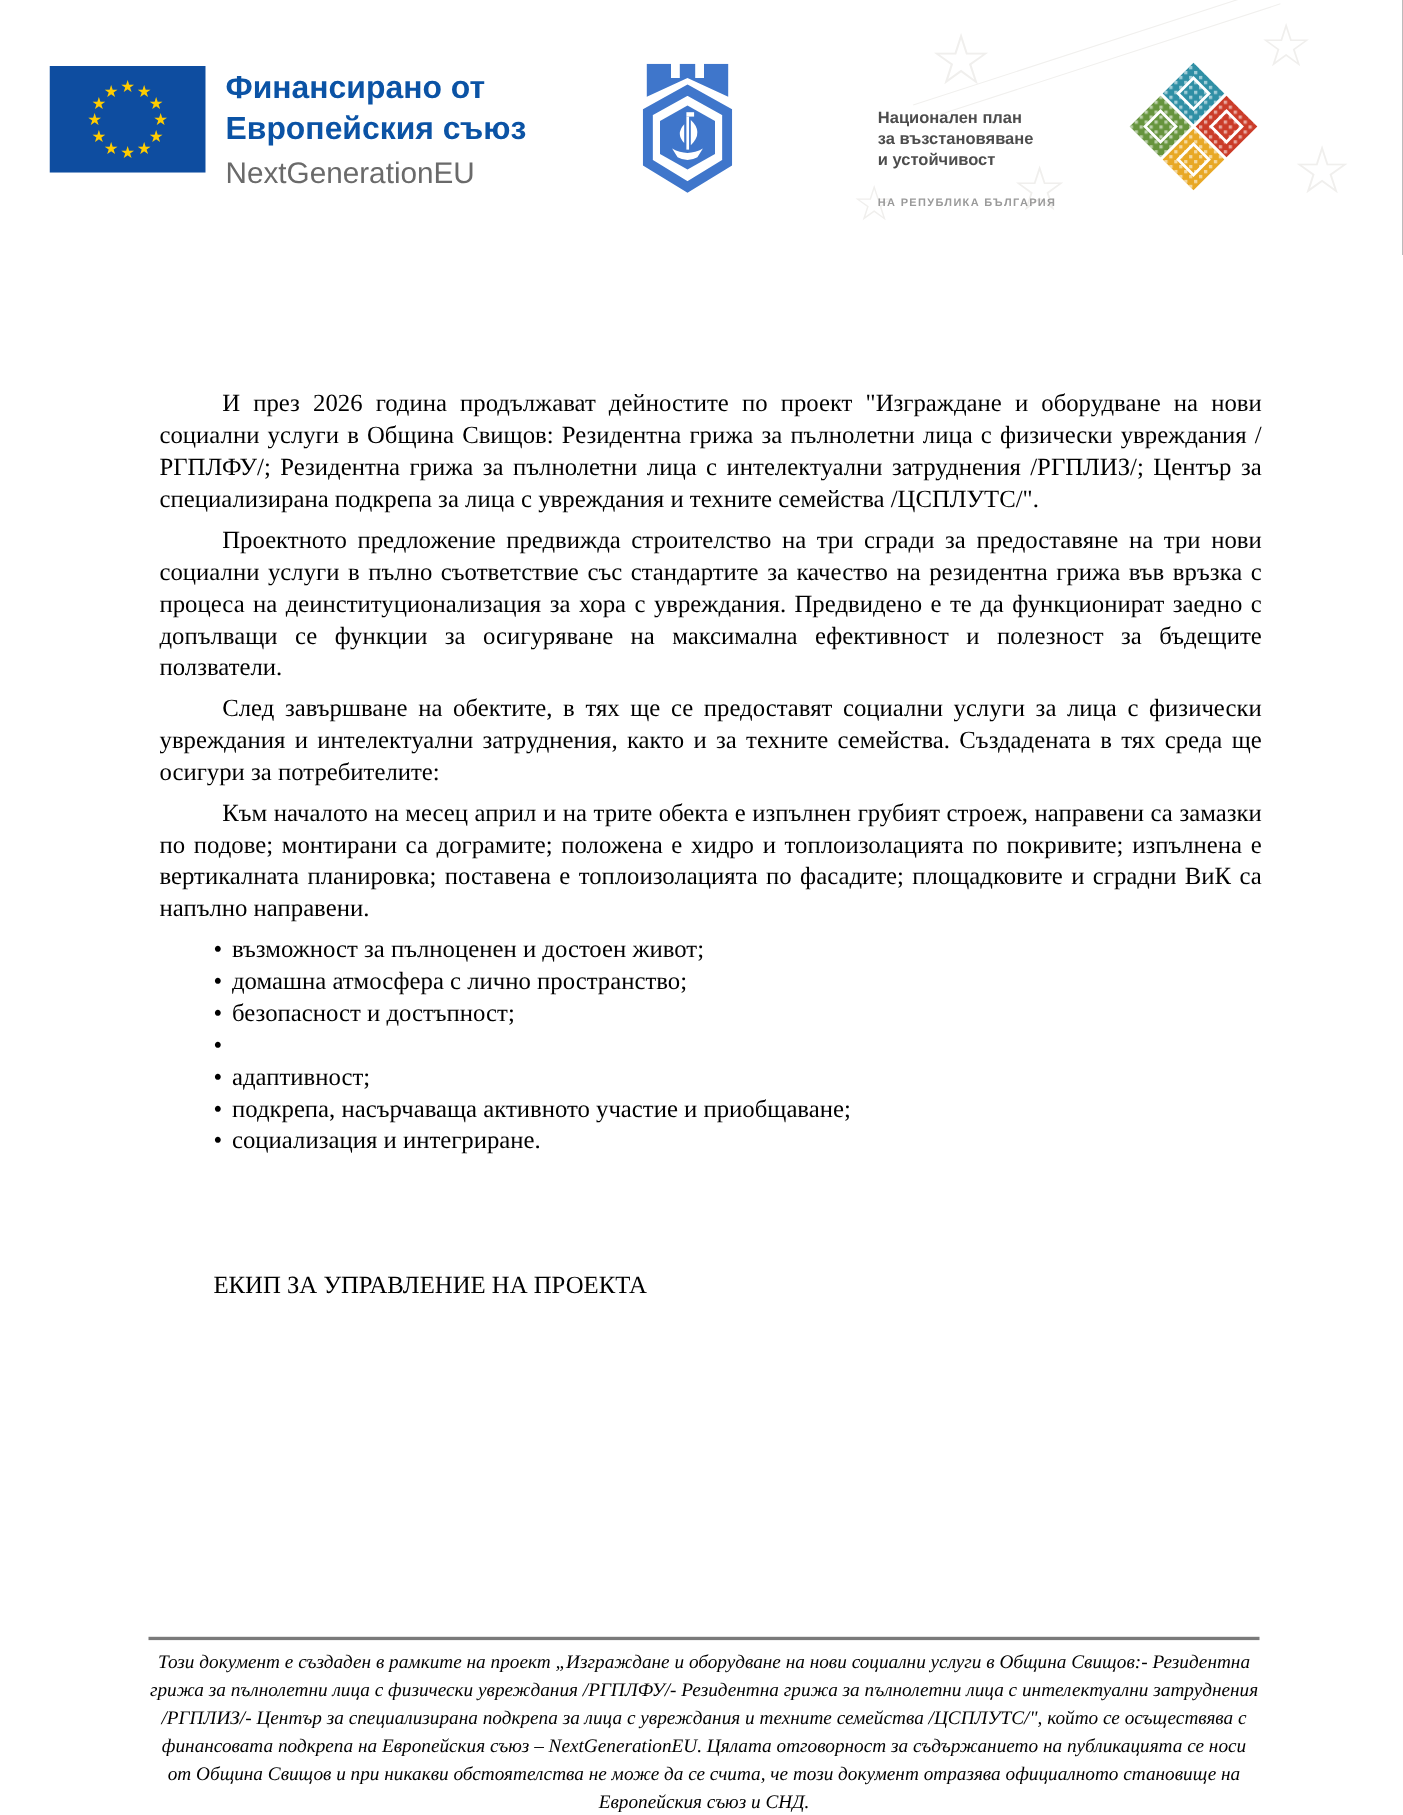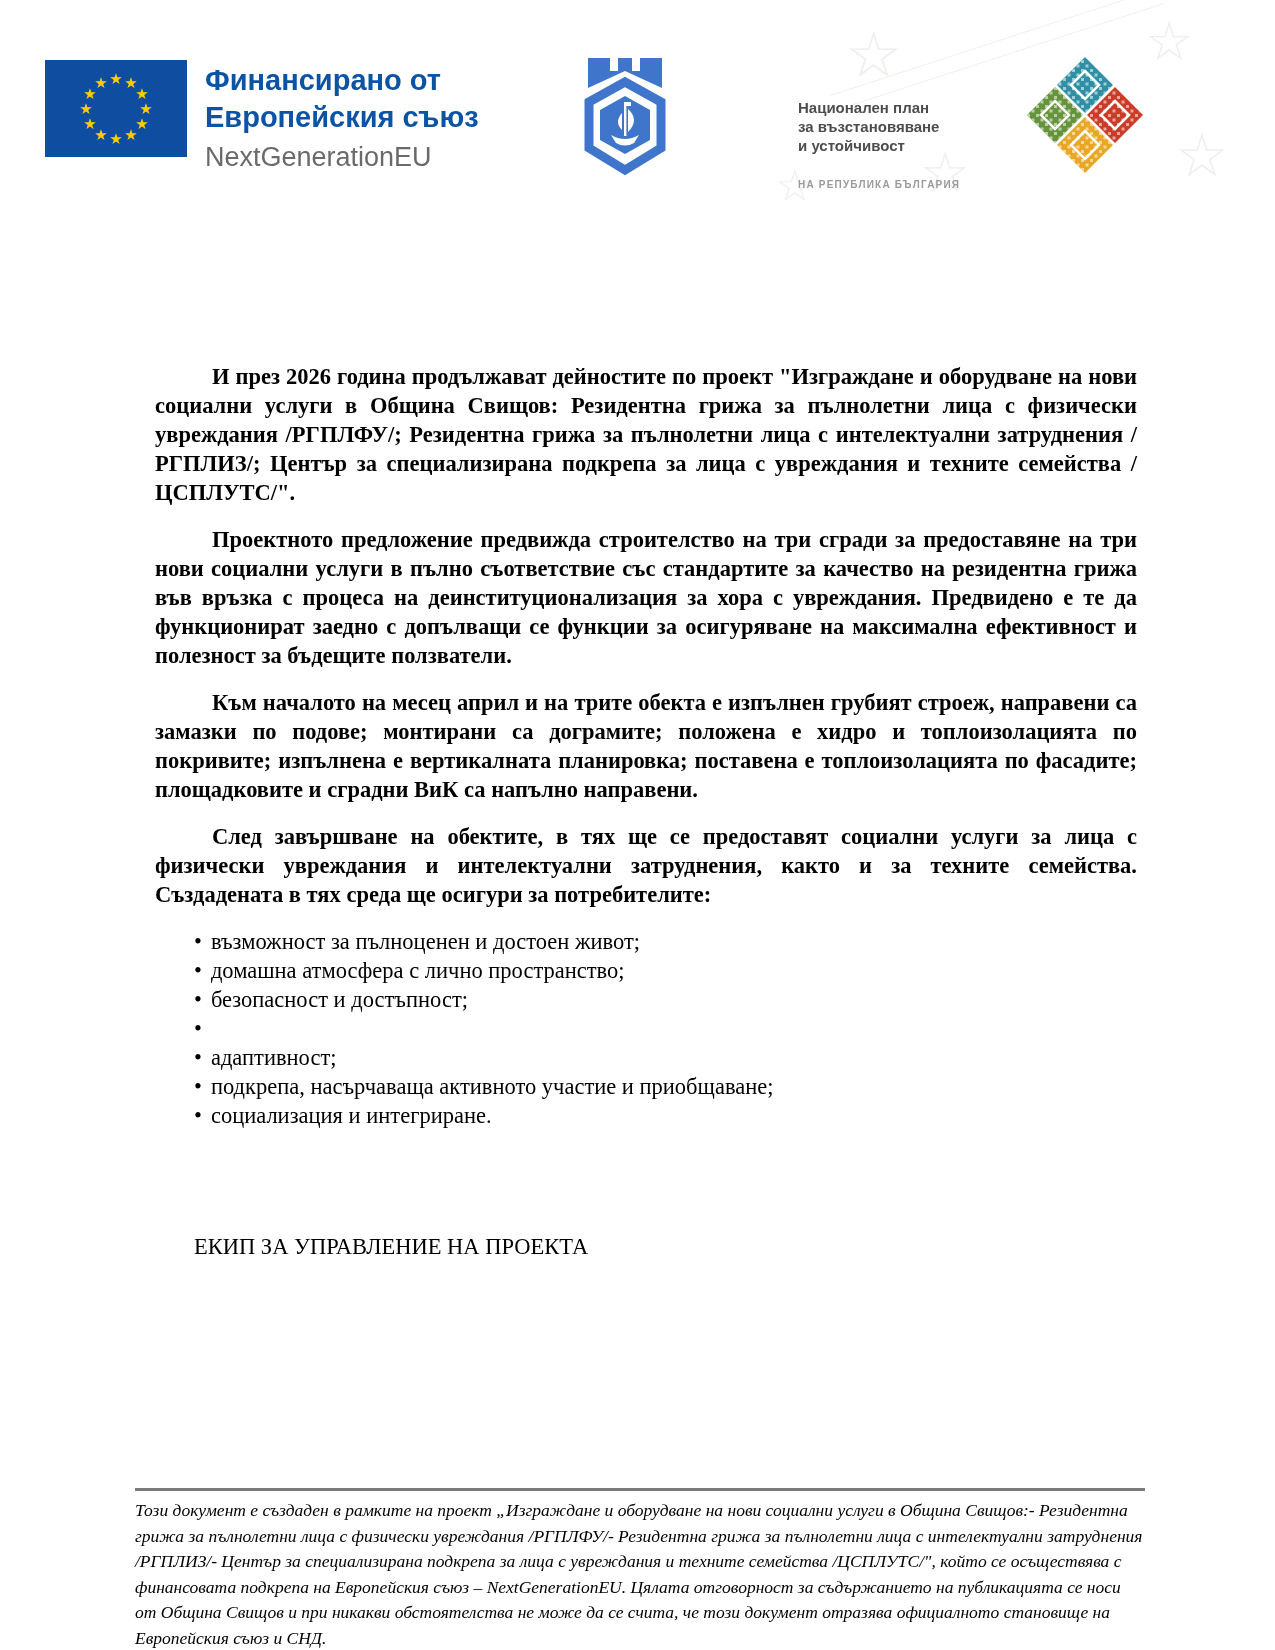--- a/index.html
+++ b/index.html
@@ -24,33 +24,33 @@
   .nprp{position:absolute;left:798px;top:98px;}
   .nprp .t{font-family:"Liberation Sans",sans-serif;font-weight:bold;font-size:15px;line-height:19px;color:#4d4d4d;}
   .nprp .s{font-family:"Liberation Sans",sans-serif;font-size:10px;letter-spacing:1.2px;color:#9a9a9a;margin-top:24px;font-weight:bold;}
   .diamond{position:absolute;left:1000px;top:42px;}
   
   .title{
     position:absolute;left:0;top:246px;width:100%;
     text-align:center;font-size:30px;letter-spacing:1px;font-weight:400;
   }
   .bodytext{position:absolute;left:137px;top:344px;width:1018px;font-size:22.5px;line-height:29px;}
-  .para{margin:18px;text-align:justify;text-indent:57px;font-weight:bold;}
+  .para{margin:8px;text-align:justify;text-indent:57px;}
   .bullets{padding-left:57px;margin:0;}
   .bullet-line{display:flex;}
   .bullet-line .b{margin-right:9px;}
   .team{margin:0;margin-top:102px;padding-left:57px;font-size:22.5px;}
   
   .footer{
     position:absolute;left:135px;top:1488px;width:1010px;
     border-top:3px solid #7a7a7a;padding-top:7px;
   }
   .disclaimer{
     margin:0;font-style:italic;font-size:17.5px;line-height:25.5px;
-    color:#000;
+    text-align:center;color:#000;
   }
 </style>
 </head>
 <body>
 
 <div class="page">
 
   <span class="hdr-decor" style="left:845px;top:18px;font-size:64px;">☆</span>
   <span class="hdr-decor" style="left:1145px;top:10px;font-size:54px;">☆</span>
   <span class="hdr-decor" style="left:1175px;top:120px;font-size:60px;">☆</span>
@@ -129,22 +129,22 @@
       <polygon points="55,45 83,73 55,101 27,73" fill="#66943d"></polygon>
       <polygon points="55,45 83,73 55,101 27,73" fill="url(#st)" opacity="0.55"></polygon>
       <polygon points="55,59 69,73 55,87 41,73" fill="none" stroke="#ffffff" stroke-width="2.6"></polygon>
     </g>
   </svg>
 
 
   <div class="bodytext">
     <p class="para">И през 2026 година продължават дейностите по проект "Изграждане и оборудване на нови социални услуги в Община Свищов: Резидентна грижа за пълнолетни лица с физически увреждания /РГПЛФУ/; Резидентна грижа за пълнолетни лица с интелектуални затруднения /РГПЛИЗ/; Център за специализирана подкрепа за лица с увреждания и техните семейства /ЦСПЛУТС/".</p>
     <p class="para">Проектното предложение предвижда строителство на три сгради за предоставяне на три нови социални услуги в пълно съответствие със стандартите за качество на резидентна грижа във връзка с процеса на деинституционализация за хора с увреждания. Предвидено е те да функционират заедно с допълващи се функции за осигуряване на максимална ефективност и полезност за бъдещите ползватели.</p>
+    <p class="para">След завършване на обектите, в тях ще се предоставят социални услуги за лица с физически увреждания и интелектуални затруднения, както и за техните семейства. Създадената в тях среда ще осигури за потребителите:</p>
     <p class="para">Към началото на месец април и на трите обекта е изпълнен грубият строеж, направени са замазки по подове; монтирани са дограмите; положена е хидро и топлоизолацията по покривите; изпълнена е вертикалната планировка; поставена е топлоизолацията по фасадите; площадковите и сградни ВиК са напълно направени.</p>
-    <p class="para">След завършване на обектите, в тях ще се предоставят социални услуги за лица с физически увреждания и интелектуални затруднения, както и за техните семейства. Създадената в тях среда ще осигури за потребителите:</p>
     <div class="bullets">
       <div class="bullet-line">
           <span class="b">•</span>
           <span>възможност за пълноценен и достоен живот;</span>
         </div>
       <div class="bullet-line">
           <span class="b">•</span>
           <span>домашна атмосфера с лично пространство;</span>
         </div>
       <div class="bullet-line">

